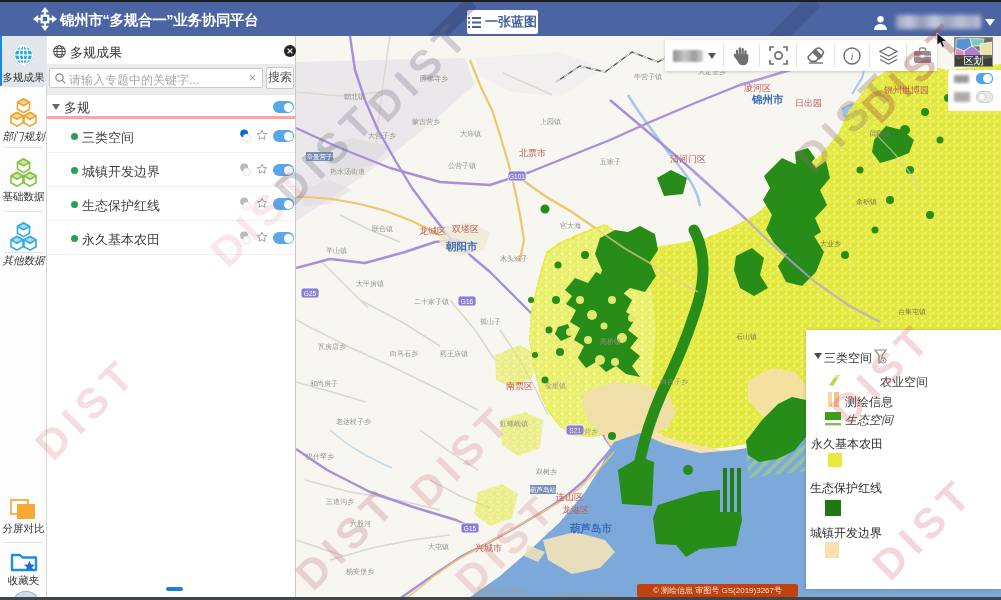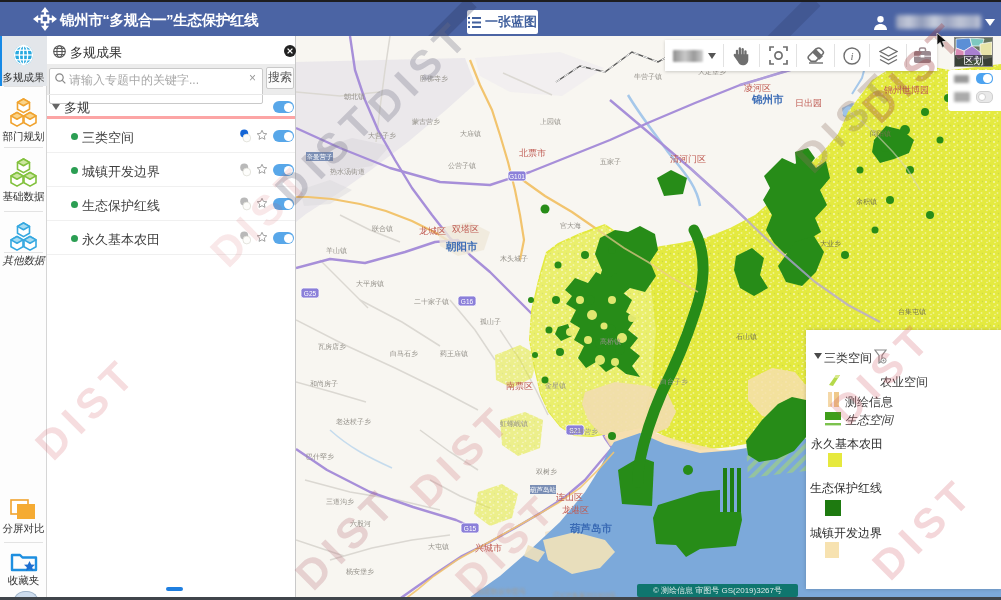--- a/index.html
+++ b/index.html
@@ -22,21 +22,21 @@
 .sb-item{position:absolute;left:0;width:47px;text-align:center;font-size:11px;color:#333;}
 .sb-sep{position:absolute;left:4px;width:39px;height:1px;background:#e3e3e3;}
 .sb-sel{position:absolute;left:0;top:0;width:47px;height:50px;background:#e3e6ea;}
 .sb-bar{position:absolute;left:0;top:0;width:2px;height:50px;background:#1789e6;}
 .sb-lab{display:block;margin-top:1px;transform:scale(0.96);}
 
 .panel{left:47px;top:36px;width:249px;height:561px;background:#fff;border-right:1px solid #c9c9c9;z-index:45;}
 .p-hdr{position:absolute;left:0;top:0;width:248px;height:28px;}
 .p-hdr .t{position:absolute;left:23px;top:8px;font-size:13px;color:#333;}
 .srch{position:absolute;left:0;top:28px;width:248px;height:30px;background:#ececec;}
-.sinput{position:absolute;left:2px;top:32px;width:214px;height:36px;border:1px solid #c9c9c9;border-radius:2px;background:#fff;}
+.sinput{position:absolute;left:2px;top:32px;width:214px;height:20px;border:1px solid #c9c9c9;border-radius:2px;background:#fff;}
 .sinput .ph{position:absolute;left:19px;top:3px;font-size:12px;color:#a8a8a8;}
 .sbtn{position:absolute;left:219px;top:31px;width:28px;height:22px;border:1px solid #c9c9c9;border-radius:2px;background:#fcfcfc;font-size:12px;color:#555;text-align:center;line-height:18px;}
 .treetop{position:absolute;left:0;top:58px;width:248px;height:1px;background:#e8e8e8;}
 .trow{position:absolute;left:0;width:248px;height:34px;border-bottom:1px solid #f0f0f0;}
 .trow .nm{position:absolute;left:35px;top:10px;font-size:13px;color:#404040;}
 .gdot{position:absolute;left:24px;top:14px;width:7px;height:7px;border-radius:50%;background:#2b9e53;}
 .toggle{position:absolute;left:226px;top:11px;width:21px;height:12px;border-radius:6px;background:#58a7e9;}
 .toggle .knob{position:absolute;right:1.5px;top:1.5px;width:9px;height:9px;border-radius:50%;background:#fff;}
 .star{position:absolute;left:209px;top:10px;}
 .drop{position:absolute;left:193px;top:10px;}
@@ -48,21 +48,21 @@
 
 .minimap{left:954px;top:37px;width:39px;height:30px;z-index:30;overflow:hidden;border:1px solid #8a8a8a;}
 .rightpanel{left:948px;top:70px;width:53px;height:41px;background:#fff;border-radius:3px 0 0 3px;z-index:29;}
 .blurlab{position:absolute;width:16px;height:9px;background:#9a9a9a;filter:blur(1.5px);border-radius:1px;}
 .rtoggle{position:absolute;width:16px;height:10px;border-radius:5px;}
 
 .legend{left:806px;top:330px;width:195px;height:259px;background:#fff;z-index:35;box-shadow:0 0 4px rgba(0,0,0,0.2);}
 .lg-hdr{position:absolute;left:0;top:0;width:195px;height:16px;background:#0d599a;color:#fff;font-size:11px;line-height:15px;padding-left:4px;}
 .lg-body{position:absolute;left:0;top:16px;width:195px;height:243px;background:#fff;font-size:12px;color:#3c3c3c;}
 
-.attr{left:637px;top:584px;width:161px;height:13px;background:#0f766e;border-radius:2px;z-index:20;overflow:hidden;}
+.attr{left:637px;top:584px;width:161px;height:13px;background:#c2410c;border-radius:2px;z-index:20;overflow:hidden;}
 .attrtxt{color:rgba(255,255,255,0.85);font-size:8px;line-height:13px;text-align:center;filter:blur(0.7px);}
 .graytxt{position:absolute;color:#a09d95;font-size:7px;filter:blur(0.9px);z-index:20;}
 
 .wm{position:absolute;font-weight:bold;font-size:42px;letter-spacing:7px;transform:rotate(-45deg);transform-origin:center;z-index:50;pointer-events:none;font-family:"Liberation Sans",sans-serif;}
 </style>
 </head>
 <body>
 <div id="page">
   <div class="abs topline"></div>
 
@@ -284,21 +284,21 @@
         <path d="M12 0l4 5.2H8z"></path>
           <rect x="10.9" y="5" width="2.2" height="3"></rect>
         <path d="M12 24l-4-5.2h8z"></path>
           <rect x="10.9" y="16" width="2.2" height="3"></rect>
         <path d="M0 12l5.2-4v8z"></path>
           <rect x="5" y="10.9" width="3" height="2.2"></rect>
         <path d="M24 12l-5.2 4V8z"></path>
           <rect x="16" y="10.9" width="3" height="2.2"></rect>
       </g>
     </svg>
-    <div class="title">锦州市“多规合一”生态保护红线</div>
+    <div class="title">锦州市“多规合一”业务协同平台</div>
     <div class="bluebtn"><svg width="13" height="11" viewBox="0 0 13 11" style="margin-right:4px">
           <g fill="#42619e">
             <rect x="0" y="0" width="2" height="2"></rect>
             <rect x="4" y="0" width="9" height="2"></rect>
             <rect x="0" y="4.5" width="2" height="2"></rect>
             <rect x="4" y="4.5" width="9" height="2"></rect>
             <rect x="0" y="9" width="2" height="2"></rect>
             <rect x="4" y="9" width="9" height="2"></rect>
           </g>
         </svg>一张蓝图</div>
@@ -327,21 +327,21 @@
             <ellipse cx="10.5" cy="11" rx="4.2" ry="9.5"></ellipse>
             <line x1="10.5" y1="1.5" x2="10.5" y2="20.5"></line>
             <line x1="1.5" y1="11" x2="19.5" y2="11"></line>
             <line x1="2.7" y1="6.2" x2="18.3" y2="6.2"></line>
             <line x1="2.7" y1="15.8" x2="18.3" y2="15.8"></line>
           </g>
         </svg>
       <span class="sb-lab" style="margin-top:4px;">多规成果</span>
     </div>
     <div class="sb-sep" style="top:50px;"></div>
-    <div class="sb-item" style="top:61px;">
+    <div class="sb-item" style="top:61px;font-style:italic;">
       <svg width="27" height="31" viewBox="0 0 27 31" style="display:block;margin:0 auto;">
           <g stroke="#f0a32f" stroke-width="1.6" stroke-linejoin="round">
             <path d="M13.5 2l6 3.4v6.8l-6 3.4-6-3.4V5.4z" fill="#fff"></path>
             <path d="M13.5 2l6 3.4-6 3.4-6-3.4z" fill="#f9d48c"></path>
             <path d="M7 15.5l6 3.4v6.8l-6 3.4-6-3.4v-6.8z" fill="#fff"></path>
             <path d="M7 15.5l6 3.4-6 3.4-6-3.4z" fill="#f9d48c"></path>
             <path d="M20 15.5l6 3.4v6.8l-6 3.4-6-3.4v-6.8z" fill="#fff"></path>
             <path d="M20 15.5l6 3.4-6 3.4-6-3.4z" fill="#f9d48c"></path>
           </g>
         </svg>

